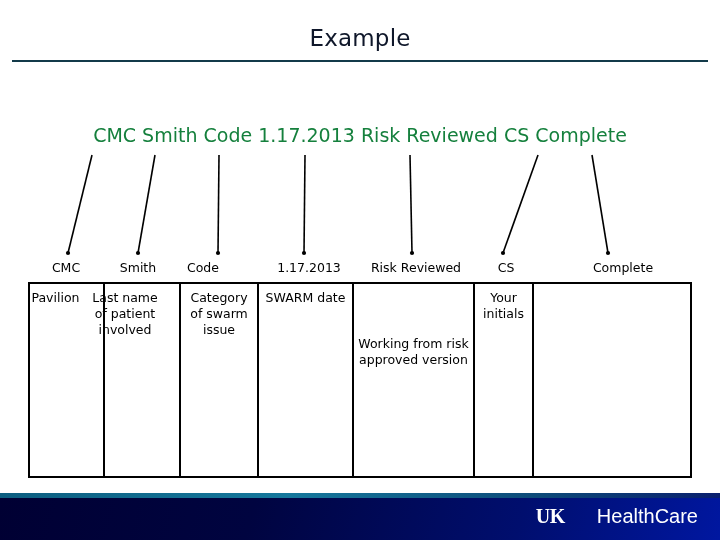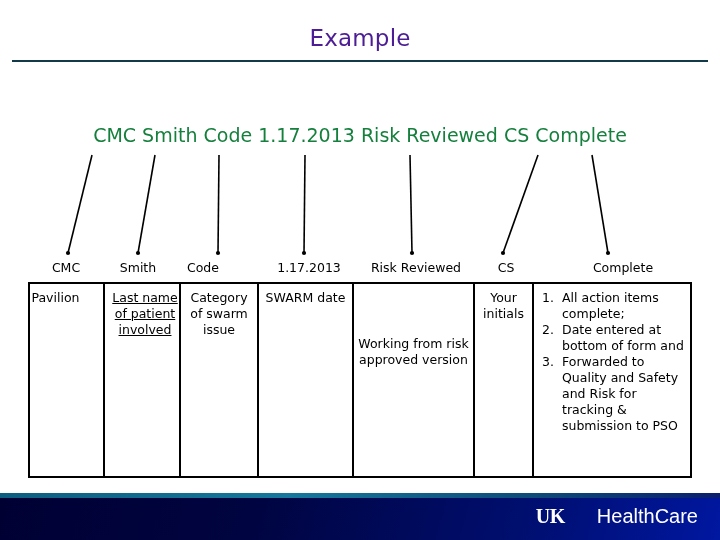--- a/index.html
+++ b/index.html
@@ -16,21 +16,21 @@
   }
 
   
   #slide-title {
     position: absolute;
     left: 0;
     top: 25px;
     width: 720px;
     text-align: center;
     font-size: 23px;
-    color: #4c1d95;
+    color: #0f172a;
     letter-spacing: 0.2px;
   }
   #title-rule {
     position: absolute;
     left: 12px;
     top: 60px;
     width: 696px;
     height: 2px;
     background: #133a4a;
   }
@@ -201,33 +201,26 @@
     <div class="vline" style="left:0px;"></div>
     <div class="vline" style="left:75px;"></div>
     <div class="vline" style="left:151px;"></div>
     <div class="vline" style="left:229px;"></div>
     <div class="vline" style="left:324px;"></div>
     <div class="vline" style="left:445px;"></div>
     <div class="vline" style="left:504px;"></div>
     <div class="vline" style="left:662px;"></div>
 
     <div class="cell" style="left:2px;   width:51px;">Pavilion</div>
-    <div class="cell" style="left:82px;  width:70px;text-decoration:underline;">Last name of patient involved</div>
+    <div class="cell" style="left:62px;  width:70px;">Last name of patient involved</div>
     <div class="cell" style="left:155px; width:72px;">Category of swarm issue</div>
     <div class="cell" style="left:233px; width:89px;">SWARM date</div>
     <div class="cell" style="left:328px; width:115px;margin-top:46px;">Working from risk approved version</div>
     <div class="cell" style="left:449px; width:53px;">Your initials</div>
 
-    <div class="cell list" style="left:508px; width:152px;">
-      <ol>
-        <li>All action items complete;</li>
-        <li>Date entered at bottom of form and</li>
-        <li>Forwarded to Quality and Safety and Risk for tracking &amp; submission to PSO</li>
-      </ol>
-    </div>
   </div>
 </div>
 
 <div id="footer">
   <div id="footer-strip"></div>
   <div id="footer-body"></div>
   <div id="footer-logo"><span class="uk">UK</span><span class="hc">HealthCare</span></div>
 </div>
 
 </body></html>

